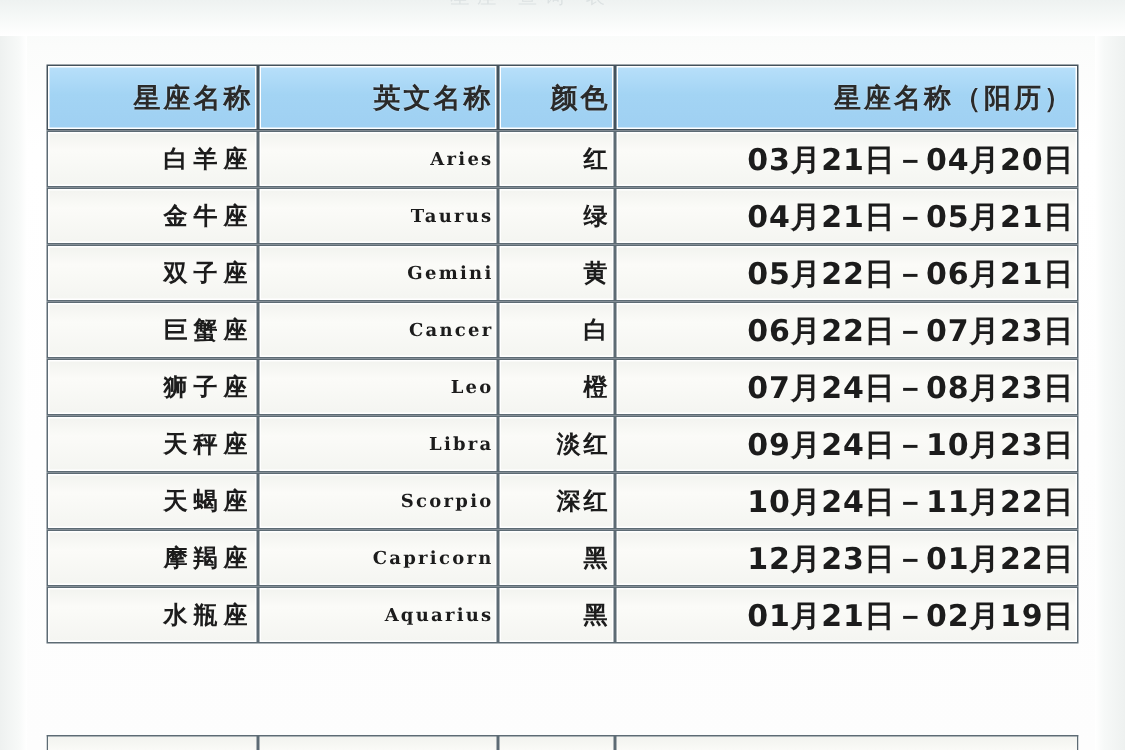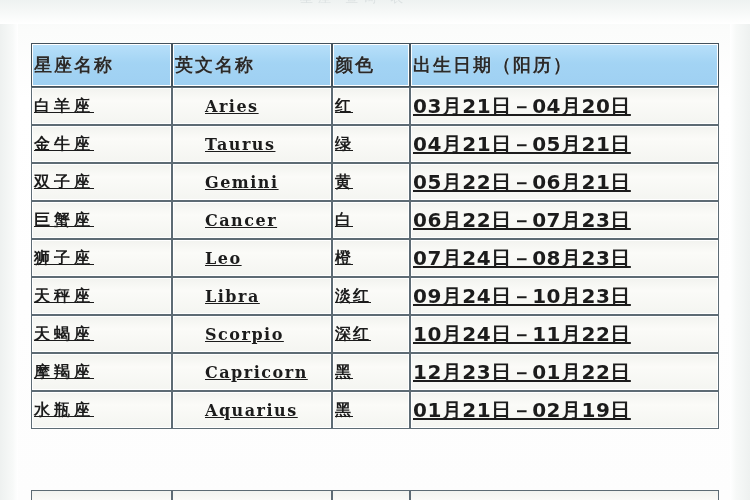--- a/index.html
+++ b/index.html
@@ -67,21 +67,21 @@
   }
   #zodiac-table col.c1 { width: 141px; }
   #zodiac-table col.c2 { width: 160px; }
   #zodiac-table col.c3 { width: 78px; }
   #zodiac-table col.c4 { width: 309px; }
 
   #zodiac-table th,
   #zodiac-table td {
     height: 36px;
     padding: 0 2px;
-    text-align: left;
+    text-align: right;
     vertical-align: middle;
     border: 1px solid #5d6b74;
     box-shadow: inset 0 0 0 1px #ffffff;
     overflow: hidden;
     white-space: nowrap;
   }
 
   #zodiac-table thead th {
     height: 42px;
     background: linear-gradient(180deg, #b8e0fa 0%, #a3d4f4 45%, #9fd0f2 100%);
@@ -91,31 +91,30 @@
     font-weight: 700;
     letter-spacing: 2px;
     text-shadow: 0 0 1px rgba(255,255,255,0.6);
   }
 
   #zodiac-table tbody td {
     background: linear-gradient(180deg, #f2f3ef 0%, #fbfbf8 35%, #f4f5f1 100%);
     color: #1c1c1c;
     font-size: 16px;
     font-weight: 700;
-    text-decoration: underline;
   }
 
   #zodiac-table tbody td.cn-name {
     letter-spacing: 4px;
     font-size: 16px;
   }
   #zodiac-table tbody td.en-name {
     font-family: "DejaVu Serif", "Liberation Serif", serif;
     letter-spacing: 1.5px;
-    font-size: 16px;
+    font-size: 12px;
     font-weight: 600;
     padding-left: 32px;
   }
   #zodiac-table tbody td.color-name {
     letter-spacing: 2px;
     font-size: 16px;
   }
   #zodiac-table tbody td.date-range {
     letter-spacing: 0.5px;
     font-size: 20px;
@@ -163,21 +162,21 @@
       <col class="c1">
         <col class="c2">
         <col class="c3">
         <col class="c4">
     </colgroup>
     <thead>
       <tr>
         <th>星座名称</th>
         <th>英文名称</th>
         <th>颜色</th>
-        <th>出生日期（阳历）</th>
+        <th>星座名称（阳历）</th>
       </tr>
     </thead>
     <tbody id="table-body">
         <tr>
           <td class="cn-name">白羊座</td>
           <td class="en-name">Aries</td>
           <td class="color-name">红</td>
           <td class="date-range">03月21日－04月20日</td>
         </tr>
         <tr>

